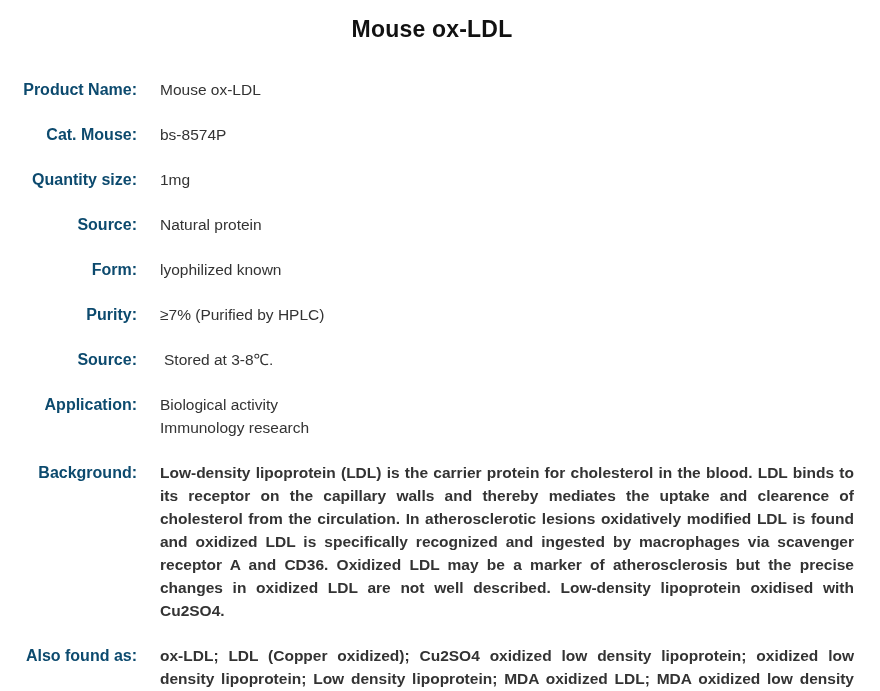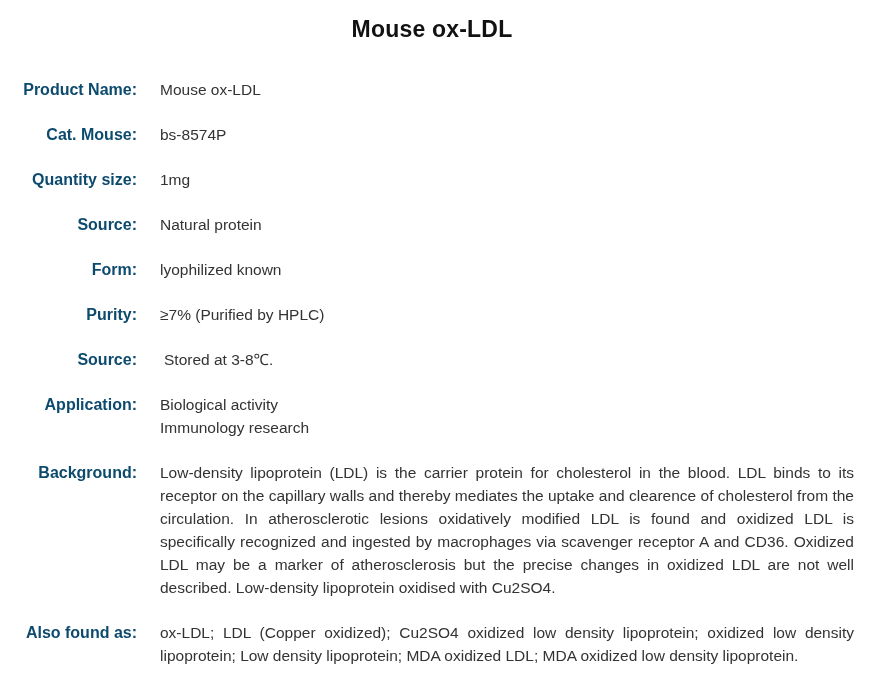--- a/index.html
+++ b/index.html
@@ -45,20 +45,21 @@
     color: #0c4a6e;
     white-space: nowrap;
   }
   .value {
     color: #333333;
     white-space: pre-line;
   }
   .row.para .value {
     white-space: normal;
     text-align: justify;
+    font-weight: bold;
   }
   .row.indent-sm .value {
     padding-left: 4px;
   }
 </style>
 </head>
 <body>
 
 <div class="doc">
 

